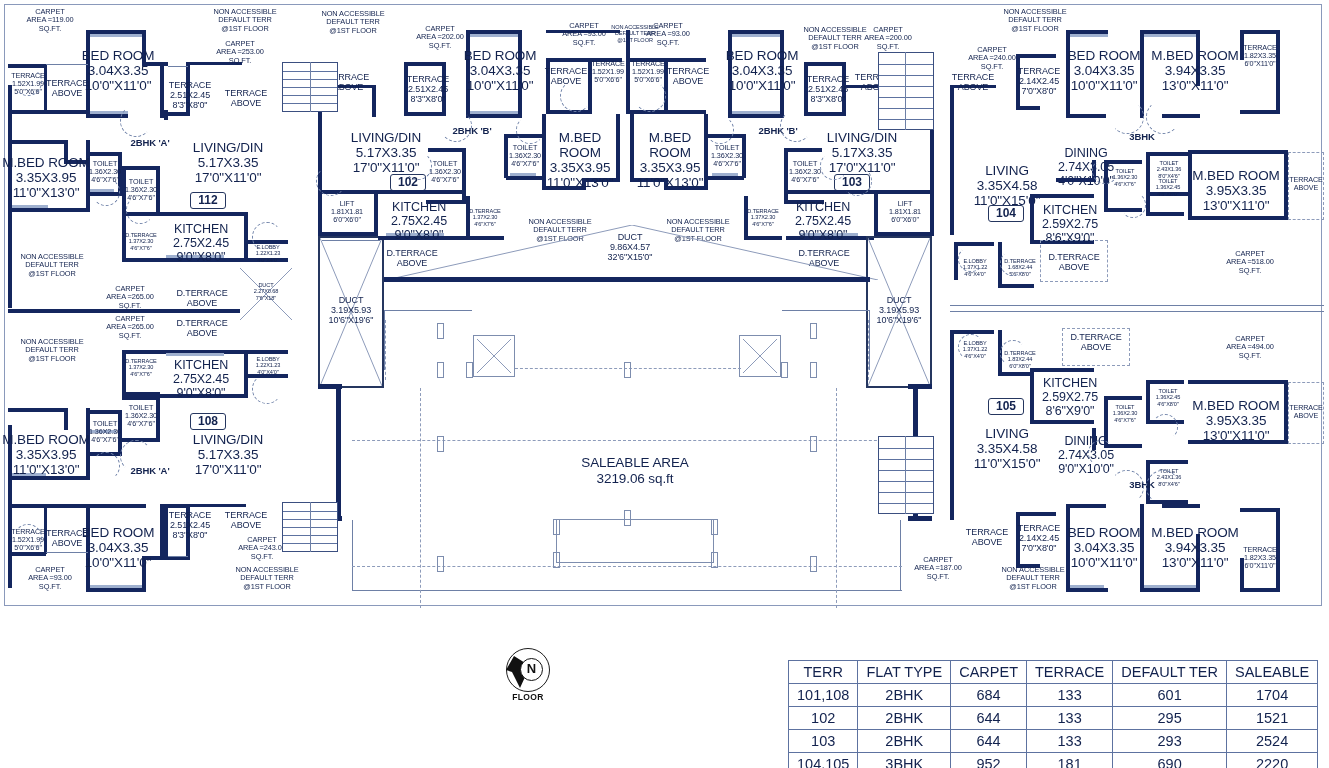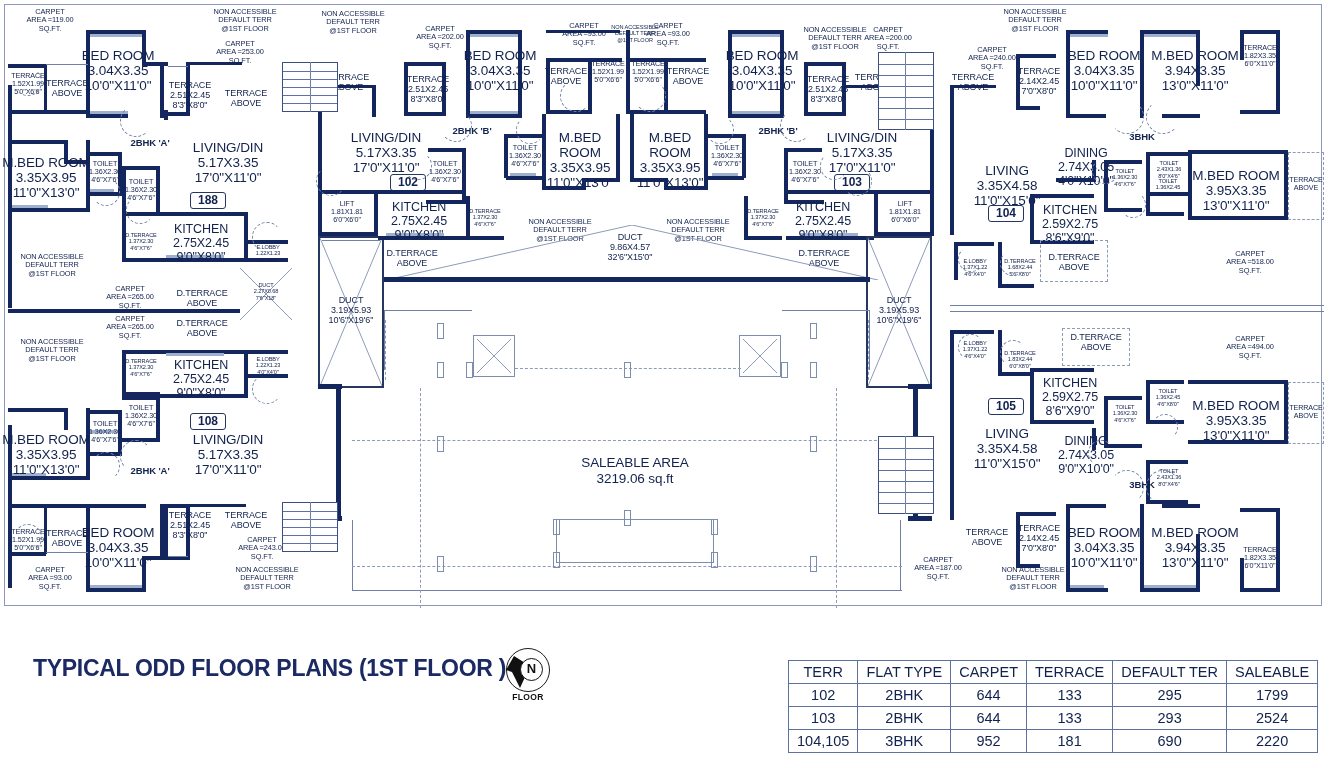--- a/index.html
+++ b/index.html
@@ -146,21 +146,21 @@
     <div class="lbl carp" style="left:200px;top:40px;width:80px;">CARPET
 AREA =253.00
 SQ.FT.</div>
     <div class="lbl carp" style="left:200px;top:8px;width:90px;">NON ACCESSIBLE
 DEFAULT TERR
 @1ST FLOOR</div>
 
     <div class="lbl rm" style="left:180px;top:140px;width:96px;">LIVING/DIN
 5.17X3.35
 17'0"X11'0"</div>
-    <div class="unit" style="left:190px;top:192px;width:26px;">188</div>
+    <div class="unit" style="left:190px;top:192px;width:26px;">112</div>
 
     <div class="w" style="left:160px;top:212px;width:88px;height:4px;"></div>
     <div class="w" style="left:244px;top:212px;width:4px;height:50px;"></div>
     <div class="w" style="left:160px;top:258px;width:88px;height:4px;"></div>
     <div class="wl" style="left:166px;top:255px;width:58px;height:3px;"></div>
     <div class="lbl rm2" style="left:160px;top:222px;width:82px;">KITCHEN
 2.75X2.45
 9'0"X8'0"</div>
 
     <div class="w" style="left:122px;top:216px;width:4px;height:46px;"></div>
@@ -879,21 +879,20 @@
     <div class="arc" style="left:958px;top:246px;width:24px;height:24px;border-color:transparent;border-left-color:#7486ab;border-bottom-color:#7486ab;"></div>
     <div class="arc" style="left:958px;top:334px;width:24px;height:24px;border-color:transparent;border-left-color:#7486ab;border-top-color:#7486ab;"></div>
     <div class="arc" style="left:1000px;top:250px;width:24px;height:24px;border-color:transparent;border-left-color:#7486ab;border-bottom-color:#7486ab;"></div>
     <div class="arc" style="left:1000px;top:340px;width:24px;height:24px;border-color:transparent;border-left-color:#7486ab;border-top-color:#7486ab;"></div>
     <div class="arc" style="left:1152px;top:414px;width:24px;height:24px;border-color:transparent;border-right-color:#7486ab;border-top-color:#7486ab;"></div>
     <div class="arc" style="left:1088px;top:440px;width:24px;height:24px;border-color:transparent;border-left-color:#7486ab;border-top-color:#7486ab;"></div>
     <div class="arc" style="left:842px;top:166px;width:28px;height:28px;border-color:transparent;border-right-color:#7486ab;border-bottom-color:#7486ab;"></div>
     <div class="arc" style="left:316px;top:166px;width:28px;height:28px;border-color:transparent;border-left-color:#7486ab;border-bottom-color:#7486ab;"></div>
   </div>
 
-  <div id="title">TYPICAL ODD FLOOR PLANS (1ST FLOOR  )</div>
 
   <div id="compass">
     <div class="ring"></div>
     <svg width="56" height="46" style="position:absolute;left:0;top:0;">
       <polygon points="14,8 30,18 20,40 12,24 6,22" fill="#111"></polygon>
     </svg>
     <div class="nlet">N</div>
     <div class="north">FLOOR</div>
   </div>
 
@@ -903,26 +902,34 @@
           <th>TERR</th>
           <th>FLAT TYPE</th>
           <th>CARPET</th>
           <th>TERRACE</th>
           <th>DEFAULT TER</th>
           <th>SALEABLE</th>
         </tr>
       </thead>
     <tbody id="sas-body">
         <tr>
+          <td>101,108</td>
+          <td>2BHK</td>
+          <td>684</td>
+          <td>133</td>
+          <td>601</td>
+          <td>1704</td>
+        </tr>
+        <tr>
           <td>102</td>
           <td>2BHK</td>
           <td>644</td>
           <td>133</td>
           <td>295</td>
-          <td>1799</td>
+          <td>1521</td>
         </tr>
         <tr>
           <td>103</td>
           <td>2BHK</td>
           <td>644</td>
           <td>133</td>
           <td>293</td>
           <td>2524</td>
         </tr>
         <tr>

